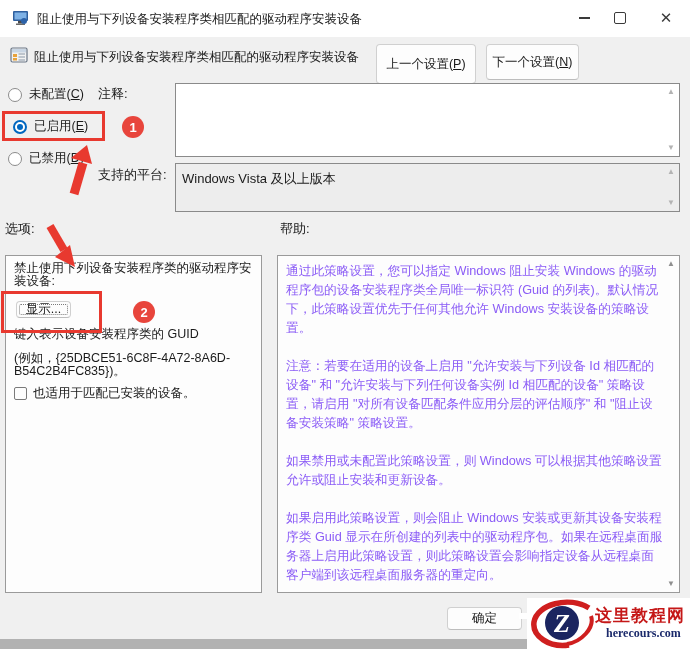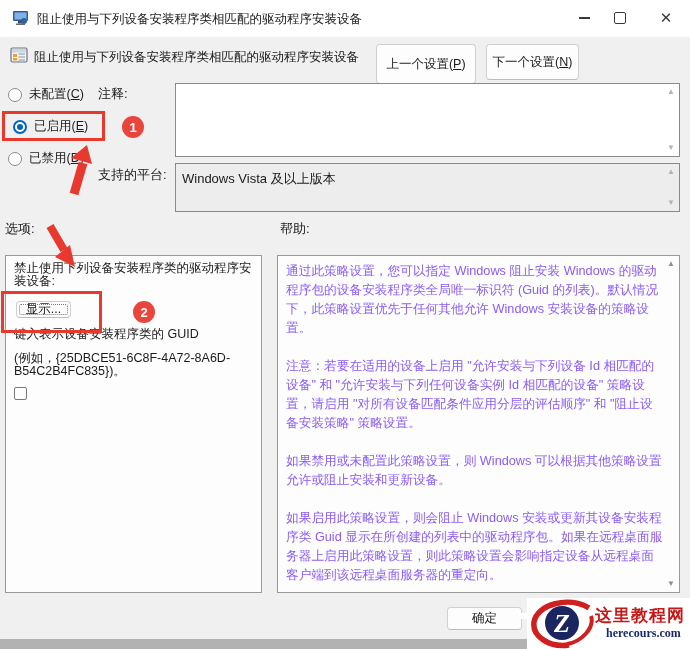--- a/index.html
+++ b/index.html
@@ -167,20 +167,21 @@
   <div class="options-body">
     <div>禁止使用下列设备安装程序类的驱动程序安装设备:</div>
     <div class="btn show-btn">
       <div class="focus"></div>
       <span>显示...</span>
     </div>
     <div class="opt-hint2">键入表示设备安装程序类的 GUID</div>
     <div class="opt-hint3">(例如，{25DBCE51-6C8F-4A72-8A6D-B54C2B4FC835})。</div>
     <div class="chk-row">
       <div class="checkbox"></div>
+      <span>也适用于匹配已安装的设备。</span>
     </div>
   </div>
 </div>
 
 <div class="abs lbl help-label">帮助:</div>
 <div class="abs panel help-panel">
   <span class="sarrow up" style="color:#8f8f8f;">▲</span>
   <span class="sarrow dn" style="color:#8f8f8f;">▼</span>
   <div class="help-body">
     <p>通过此策略设置，您可以指定 Windows 阻止安装 Windows 的驱动程序包的设备安装程序类全局唯一标识符 (Guid 的列表)。默认情况下，此策略设置优先于任何其他允许 Windows 安装设备的策略设置。</p>

